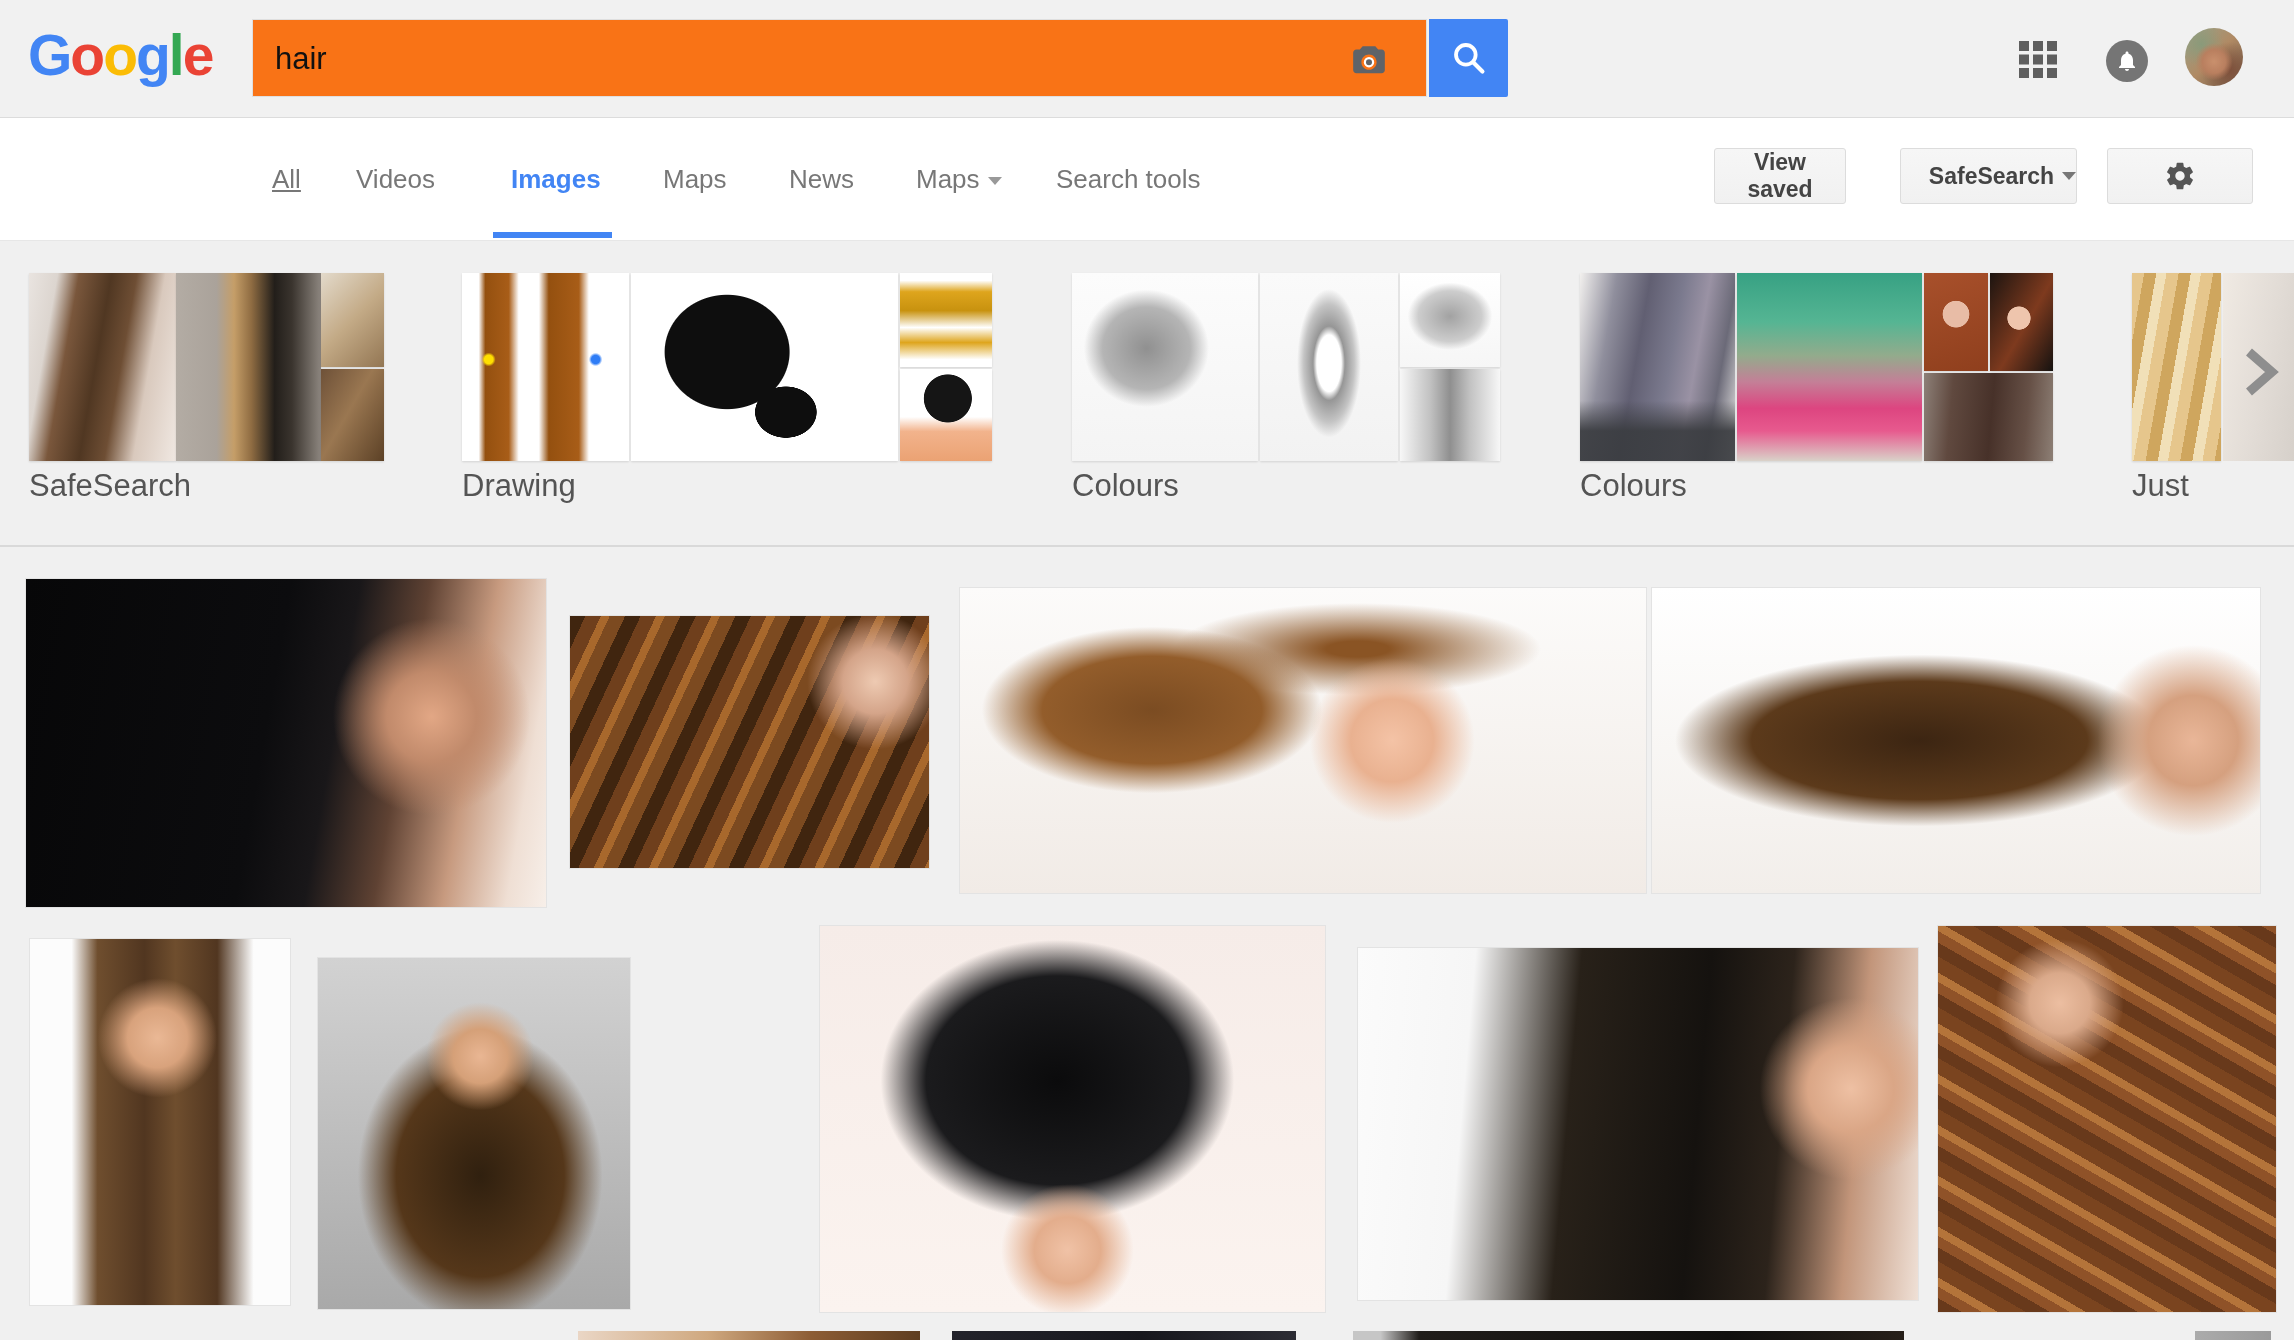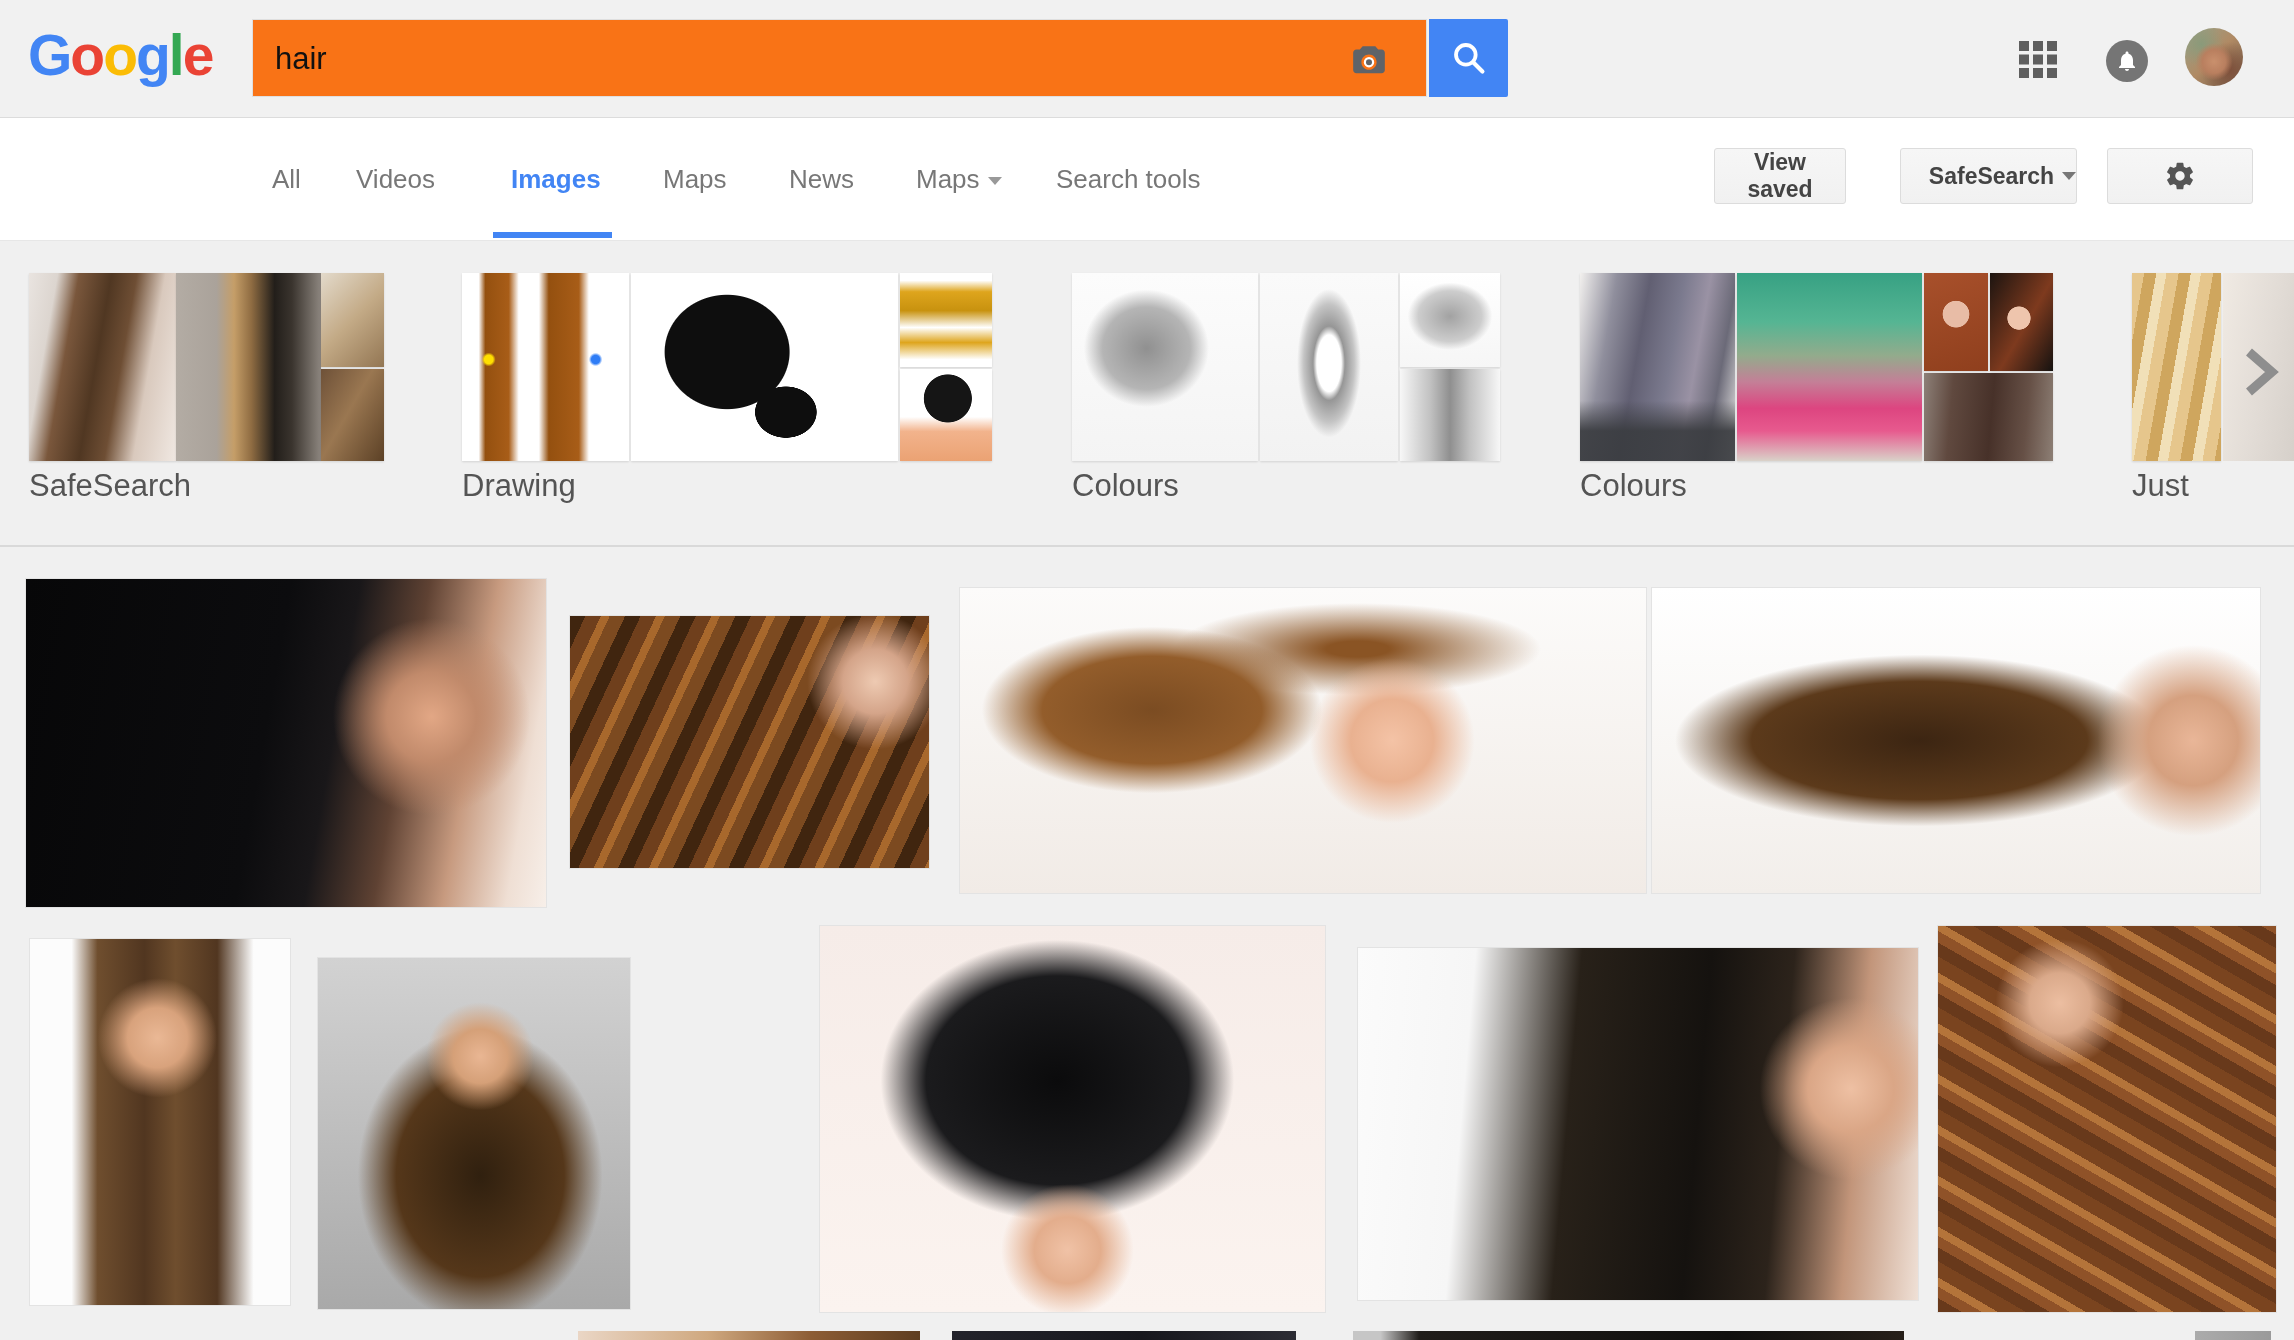--- a/index.html
+++ b/index.html
@@ -71,21 +71,21 @@
   <div id="bell" style="background: rgb(117, 117, 117);">
     <svg width="24" height="24" viewBox="0 0 24 24">
       <path fill="#ffffff" d="M12 22c1.1 0 2-.9 2-2h-4c0 1.1.9 2 2 2zm6-6v-5c0-3.07-1.63-5.64-4.5-6.32V4c0-.83-.67-1.5-1.5-1.5s-1.5.67-1.5 1.5v.68C7.64 5.36 6 7.93 6 11v5l-2 2v1h16v-1l-2-2z"></path>
     </svg>
   </div>
 
   <div id="avatar" style="background: radial-gradient(circle at 50% 58%, rgb(201, 144, 109) 0%, rgb(185, 127, 95) 26%, rgba(0, 0, 0, 0) 42%), radial-gradient(circle at 28% 28%, rgb(138, 154, 122) 0%, rgba(0, 0, 0, 0) 38%), radial-gradient(circle at 76% 72%, rgb(125, 79, 58) 0%, rgba(0, 0, 0, 0) 46%), linear-gradient(135deg, rgb(151, 164, 140) 0%, rgb(176, 138, 100) 50%, rgb(111, 90, 73) 100%);"></div>
 </div>
 
 <div id="nav">
-  <span class="tab" style="left:272px;">All</span>
+  <span class="tab" style="left:272px;text-decoration:underline;">All</span>
   <span class="tab" style="left:356px;">Videos</span>
   <span class="tab active" style="left: 511px; color: rgb(66, 133, 244);">Images</span>
   <span class="tab" style="left:663px;">Maps</span>
   <span class="tab" style="left:789px;">News</span>
   <span class="tab" style="left:916px;"><span>Maps</span><span class="caret"></span></span>
   <span class="tab" style="left:1056px;">Search tools</span>
   <div id="tab-underline" style="background: rgb(66, 133, 244);"></div>
 
   <button class="gbtn" style="left:1714px;width:132px;">View saved</button>
   <button class="gbtn" style="left:1900px;width:177px;padding-left:34px;">

